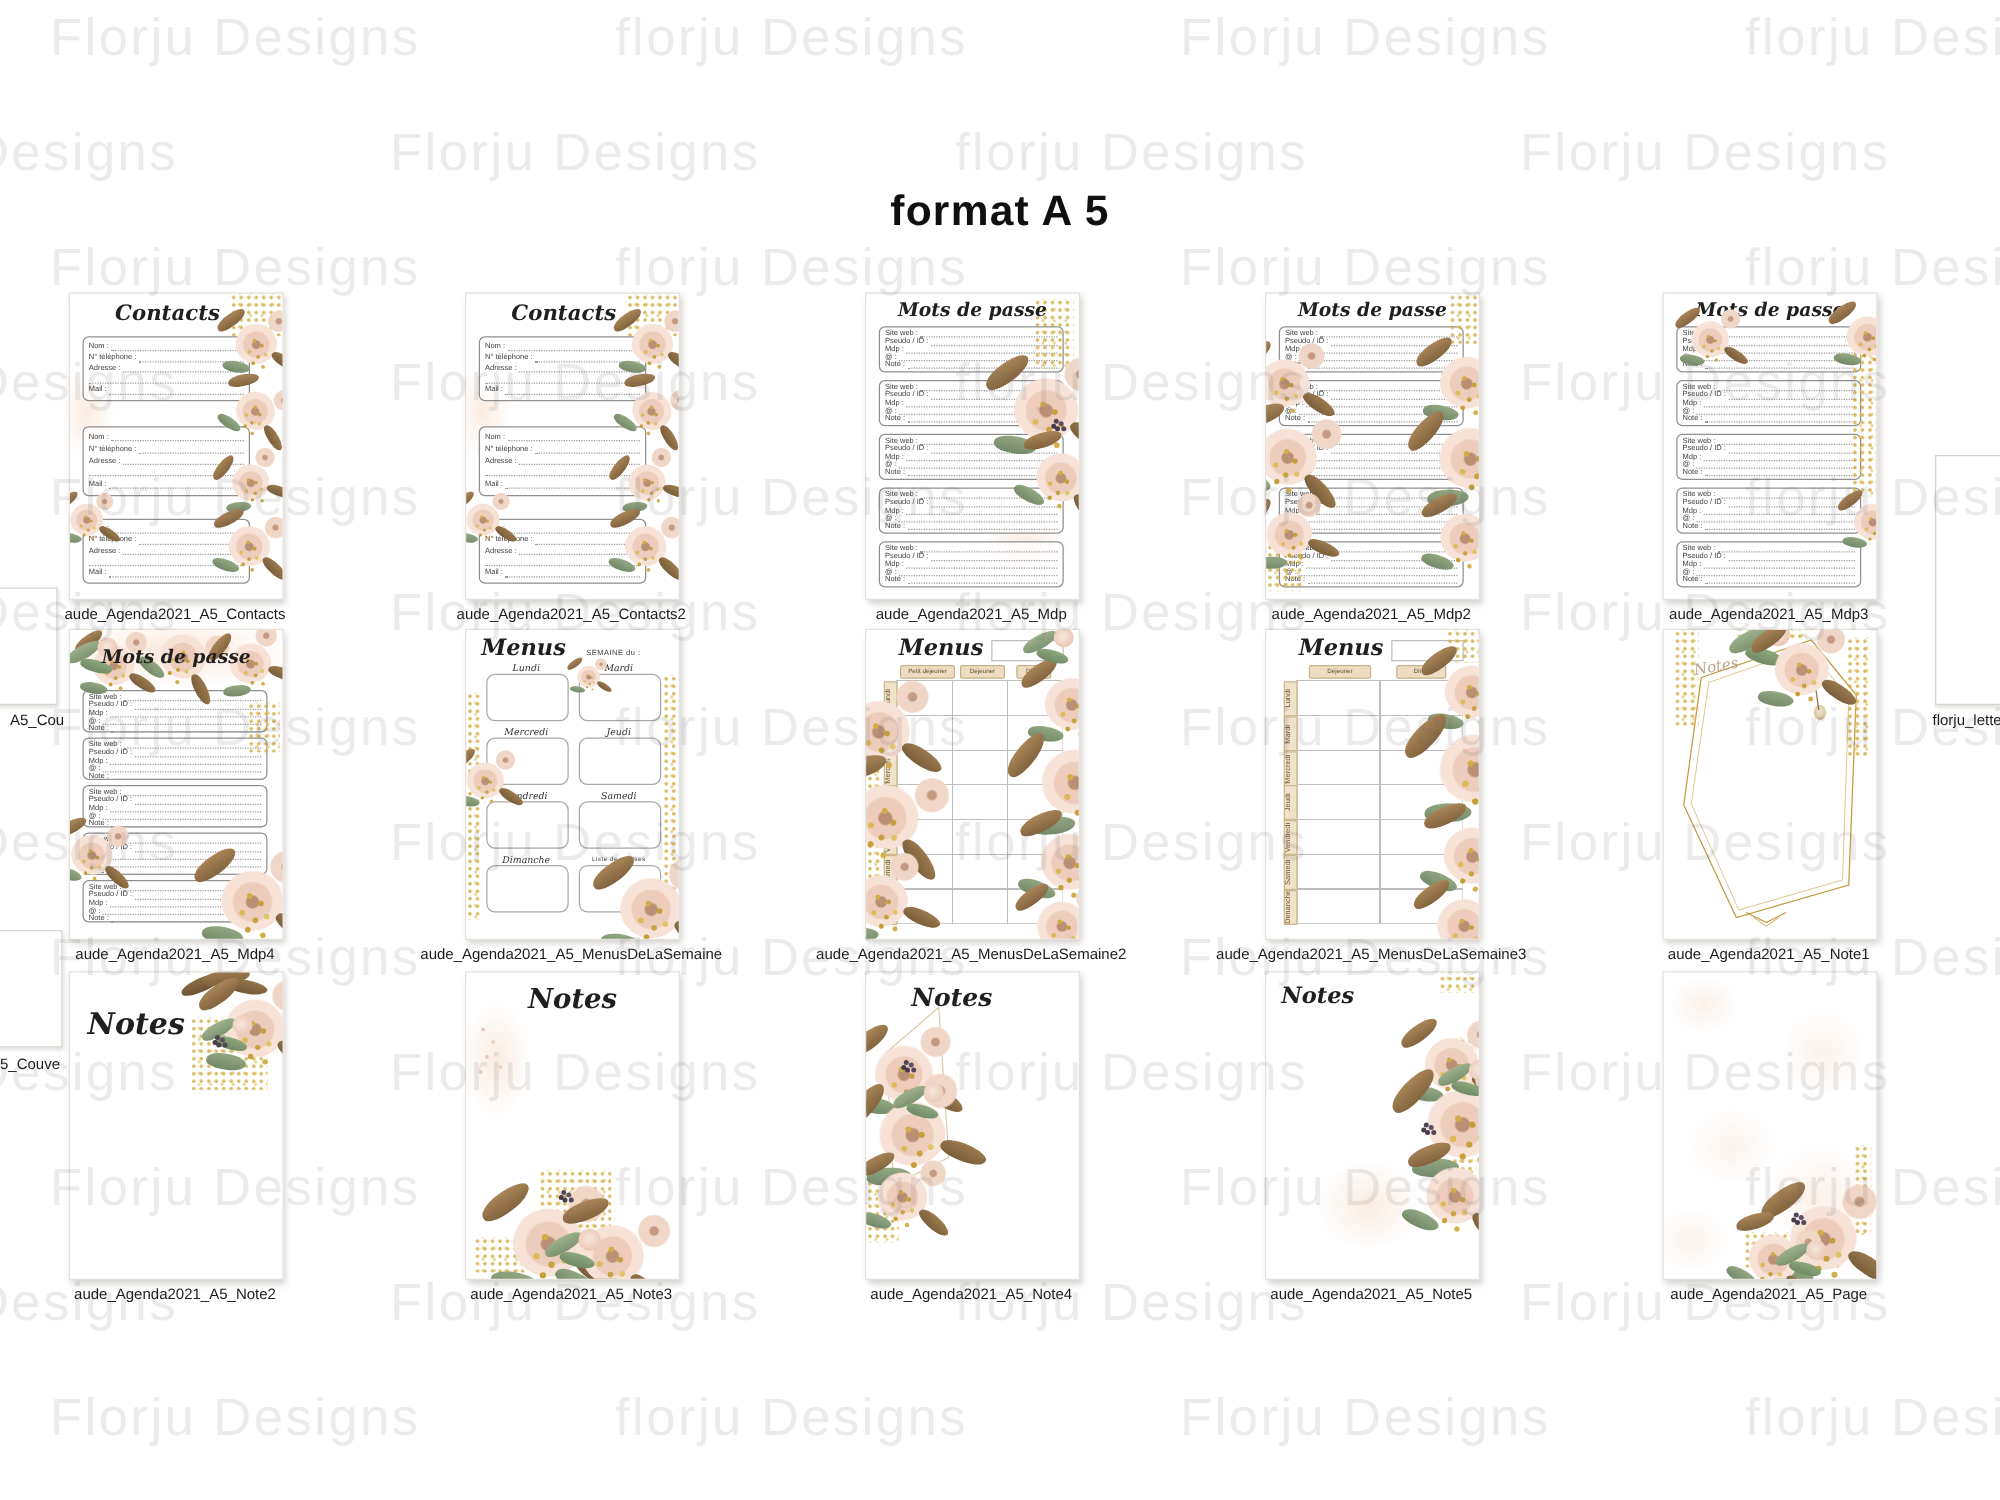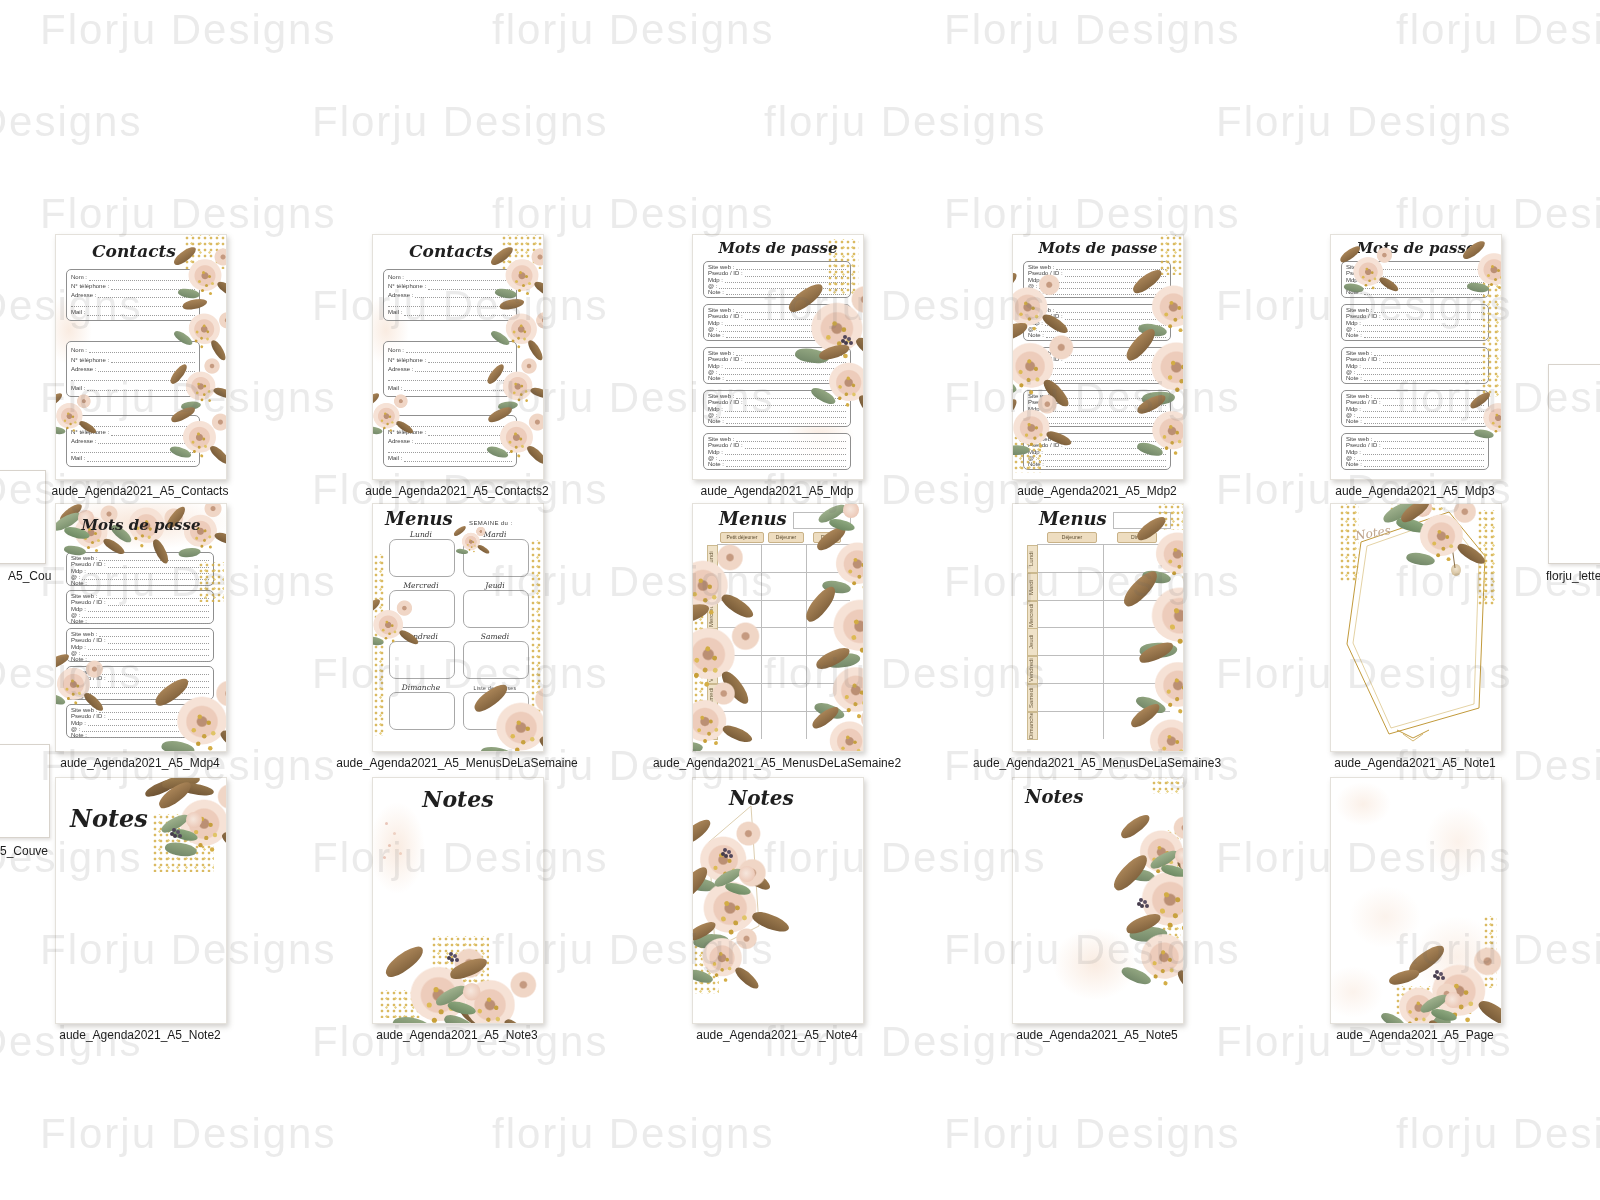--- a/index.html
+++ b/index.html
@@ -47,20 +47,21 @@
     color:#333;text-align:center;z-index:3;white-space:nowrap;}
   .edge{position:absolute;background:#fff;border:1px solid #d8d3cc;z-index:4;
         box-shadow:1px 2px 3px rgba(110,100,90,.2);}
   .edgelabel{position:absolute;font-size:12px;color:#1b1b1b;z-index:6;white-space:nowrap;}
   svg{position:absolute;left:0;top:0;z-index:2;}
 </style>
 </head>
 <body>
 
 <div id="canvas">
+  <div class="subtitle">format A 5</div>
   <div id="grid">
       <div class="thumb" style="left: 55px; top: 234px; width: 170px; height: 244px;">
         <div class="script" style="left: 18px; top: 6px; width: 120px; text-align: center; font-size: 17px;">Contacts</div>
         <div class="fbox" style="left: 10px; top: 34px; width: 134px; height: 52px;">
           <div class="frow">
             <div class="lb">Nom :</div>
             <div class="dt"></div>
           </div>
           <div class="frow">
             <div class="lb">N° téléphone :</div>

